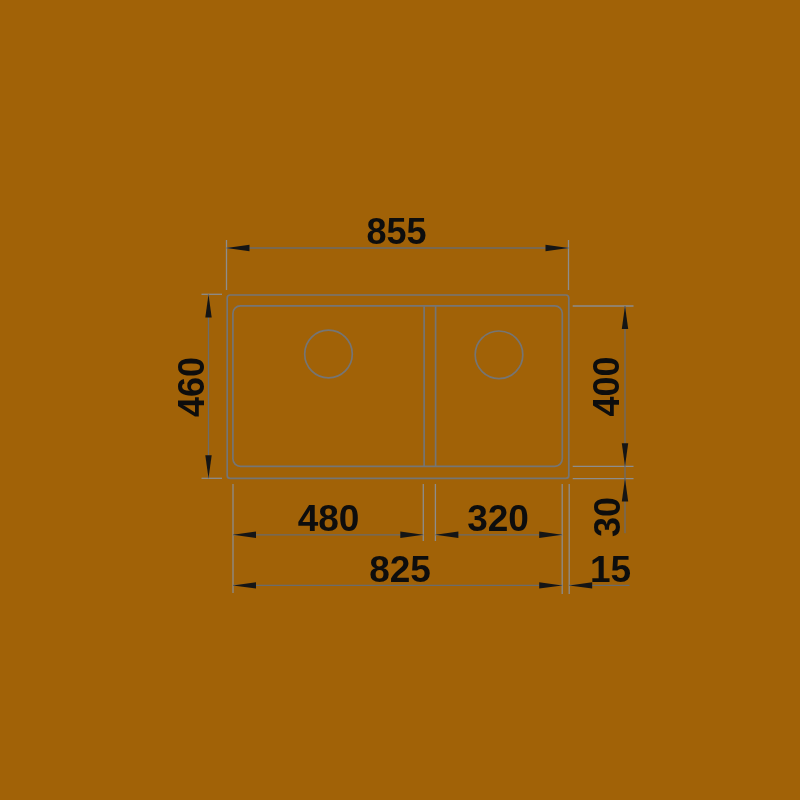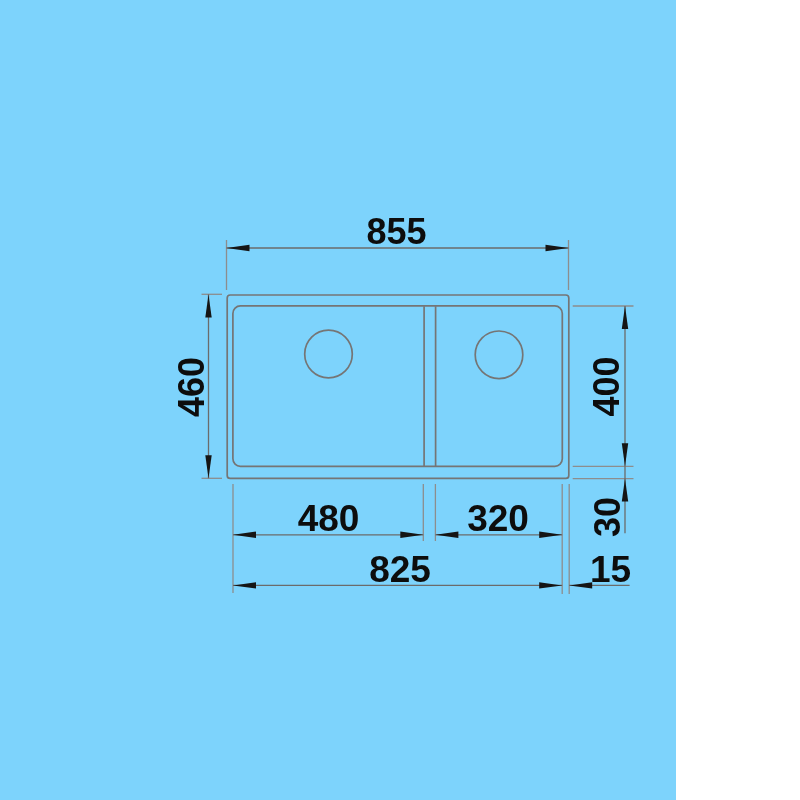--- a/index.html
+++ b/index.html
@@ -1,16 +1,16 @@
 <!DOCTYPE html>
 <html><head>
 <meta charset="utf-8">
 <style>
   html,body{margin:0;padding:0;background:#ffffff;}
-  .page{width:676px;height:800px;position:relative;background:#7dd3fc;overflow:hidden;}
+  .page{width:800px;height:800px;position:relative;background:#a16207;overflow:hidden;}
   svg{position:absolute;top:0;left:0;}
   text{font-family:"Liberation Sans", sans-serif;font-weight:bold;fill:#0d0d0d;}
 </style>
 </head>
 <body>
 <div class="page">
 <svg width="800" height="800" viewBox="0 0 800 800">
 
   <rect x="227.2" y="295.0" width="341.6" height="183.4" rx="3" fill="none" stroke="#757575" stroke-width="1.7"></rect>
 

